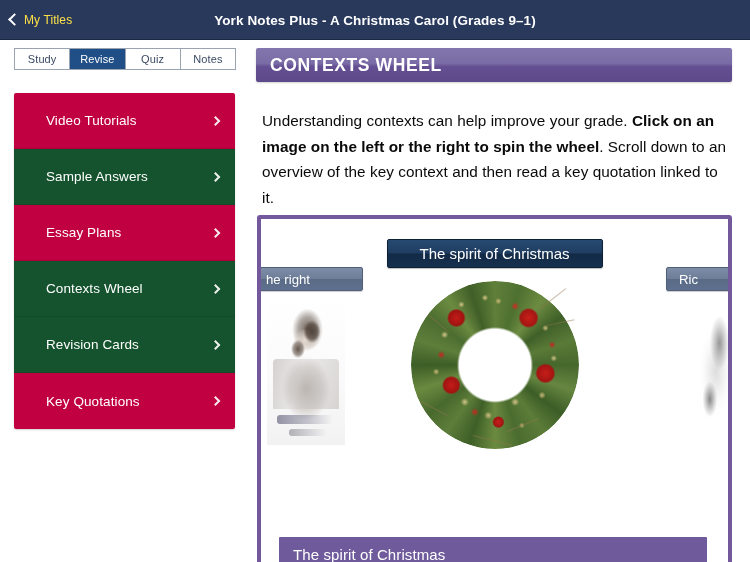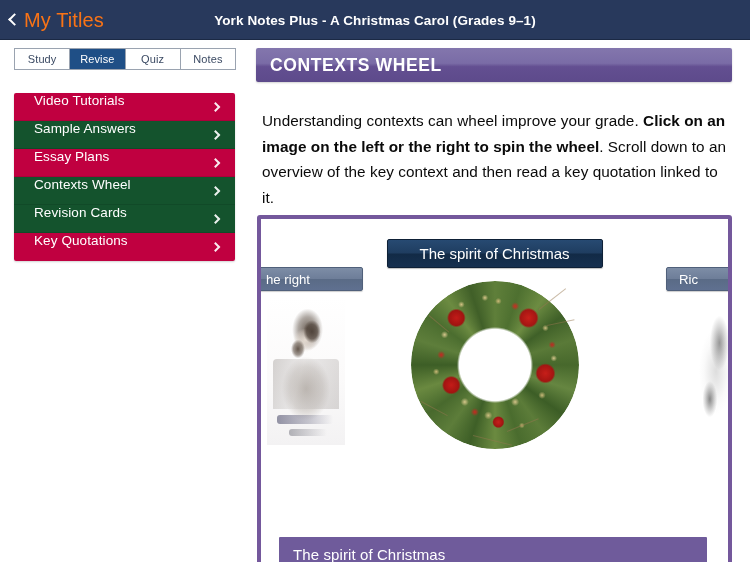--- a/index.html
+++ b/index.html
@@ -40,22 +40,22 @@
   }
   .chev-left {
     width: 9px; height: 9px;
     border-left: 2.4px solid #ffffff;
     border-bottom: 2.4px solid #ffffff;
     transform: rotate(45deg);
     display: inline-block;
     margin-bottom: 1px;
   }
   .nav-back-label {
-    font-size: 20px;
-    color: #f97316;
+    font-size: 12px;
+    color: #fde047;
     letter-spacing: 0.1px;
   }
   .nav-title {
     position: absolute;
     left: 0; top: 0;
     width: 750px; height: 40px;
     display: flex;
     align-items: center;
     justify-content: center;
     font-size: 13.5px;
@@ -98,24 +98,24 @@
   .sidebar {
     position: absolute;
     left: 14px; top: 93px;
     width: 221px;
     border-radius: 2px;
     overflow: hidden;
     box-shadow: 0 1px 2px rgba(0,0,0,0.18);
   }
   .side-item {
     position: relative;
-    height: 28px;
-    display: flex;
-    align-items: flex-start;
-    padding-left: 20px;
+    height: 56px;
+    display: flex;
+    align-items: center;
+    padding-left: 32px;
     padding-right: 26px;
     cursor: pointer;
     border-bottom: 1px solid rgba(0,0,0,0.10);
   }
   .side-item:last-child { border-bottom: none; }
   .side-item.red  { background: #c00040; }
   .side-item.blue { background: #14532d; }
   .side-label {
     font-size: 13.5px;
     color: #ffffff;
@@ -418,21 +418,21 @@
     </div>
   </div>
 
   <div class="content">
 
     <div class="section-header">
       <span class="section-header-title">CONTEXTS WHEEL</span>
     </div>
 
     <p class="intro">
-      <span>Understanding contexts can wheel improve your grade. </span><b>Click on an image on the left or the right to spin the wheel</b><span>. Scroll down to an overview of the key context and then read a key quotation linked to it.</span>
+      <span>Understanding contexts can help improve your grade. </span><b>Click on an image on the left or the right to spin the wheel</b><span>. Scroll down to an overview of the key context and then read a key quotation linked to it.</span>
     </p>
 
     <div class="wheel-panel">
       <div class="wheel-stage">
 
         <div class="label-top">The spirit of Christmas</div>
 
         <div class="label-side label-left">he right</div>
         <div class="label-side label-right">Ric</div>
 

